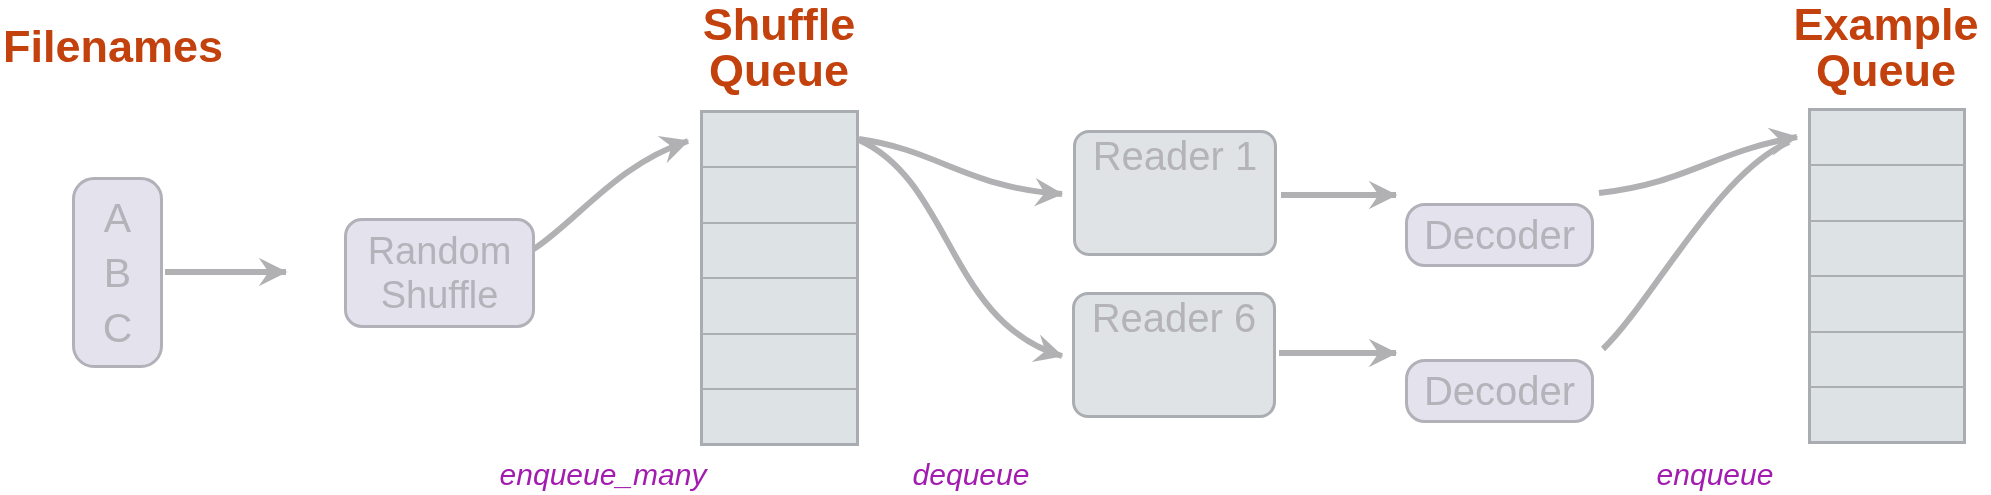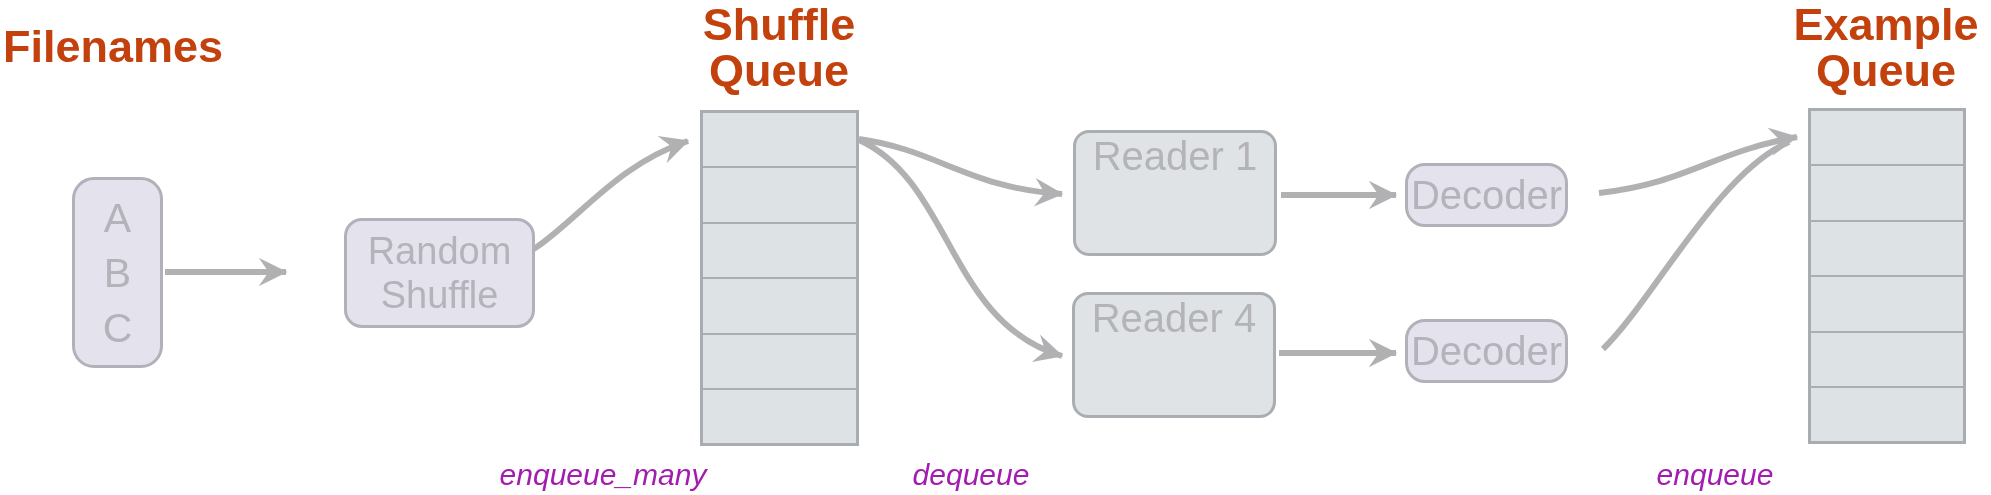--- a/index.html
+++ b/index.html
@@ -72,23 +72,24 @@
     border-radius: 16px;
     justify-content: flex-start;
     padding-top: 0;
   }
   #reader-1 { left: 1073px; top: 130px; }
   #reader-2 { left: 1072px; top: 292px; }
   .reader .node-text { font-size: 40px; line-height: 46px; }
 
   
   .decoder {
-    width: 163px; height: 64px;
+    width: 189px; height: 64px;
     border-radius: 20px;
     justify-content: center;
+    margin-top: 40px;
   }
   #decoder-1 { left: 1405px; top: 163px; }
   #decoder-2 { left: 1405px; top: 319px; }
   .decoder .node-text { font-size: 40px; line-height: 42px; }
 
   
   .queue {
     position: absolute;
     box-sizing: border-box;
     border: 3px solid #a9acb1;
@@ -181,21 +182,21 @@
       <div class="queue-cell"></div>
       <div class="queue-cell"></div>
       <div class="queue-cell"></div>
       <div class="queue-cell"></div>
     </div>
 
   <div class="node bluegray reader" id="reader-1">
     <div class="node-text">Reader 1</div>
   </div>
   <div class="node bluegray reader" id="reader-2">
-    <div class="node-text">Reader 4</div>
+    <div class="node-text">Reader 6</div>
   </div>
 
   <div class="node lavender decoder" id="decoder-1">
     <div class="node-text">Decoder</div>
   </div>
   <div class="node lavender decoder" id="decoder-2">
     <div class="node-text">Decoder</div>
   </div>
 
   <div class="queue" id="example-queue">

